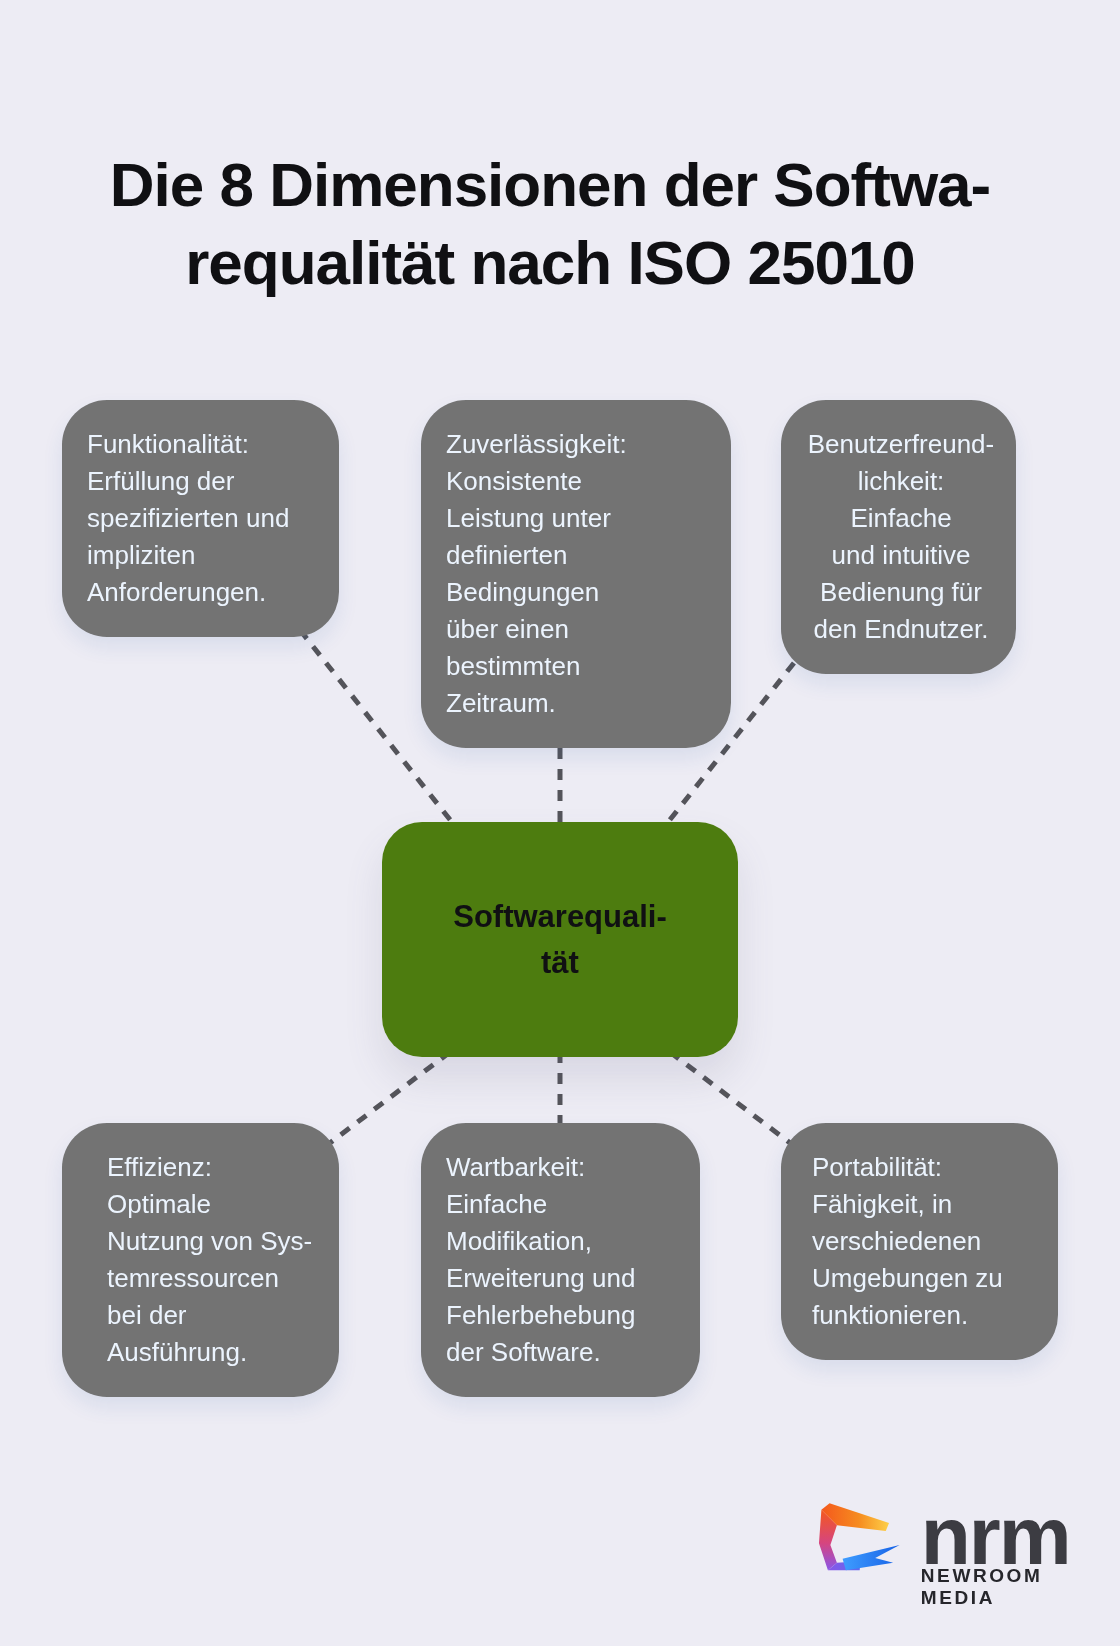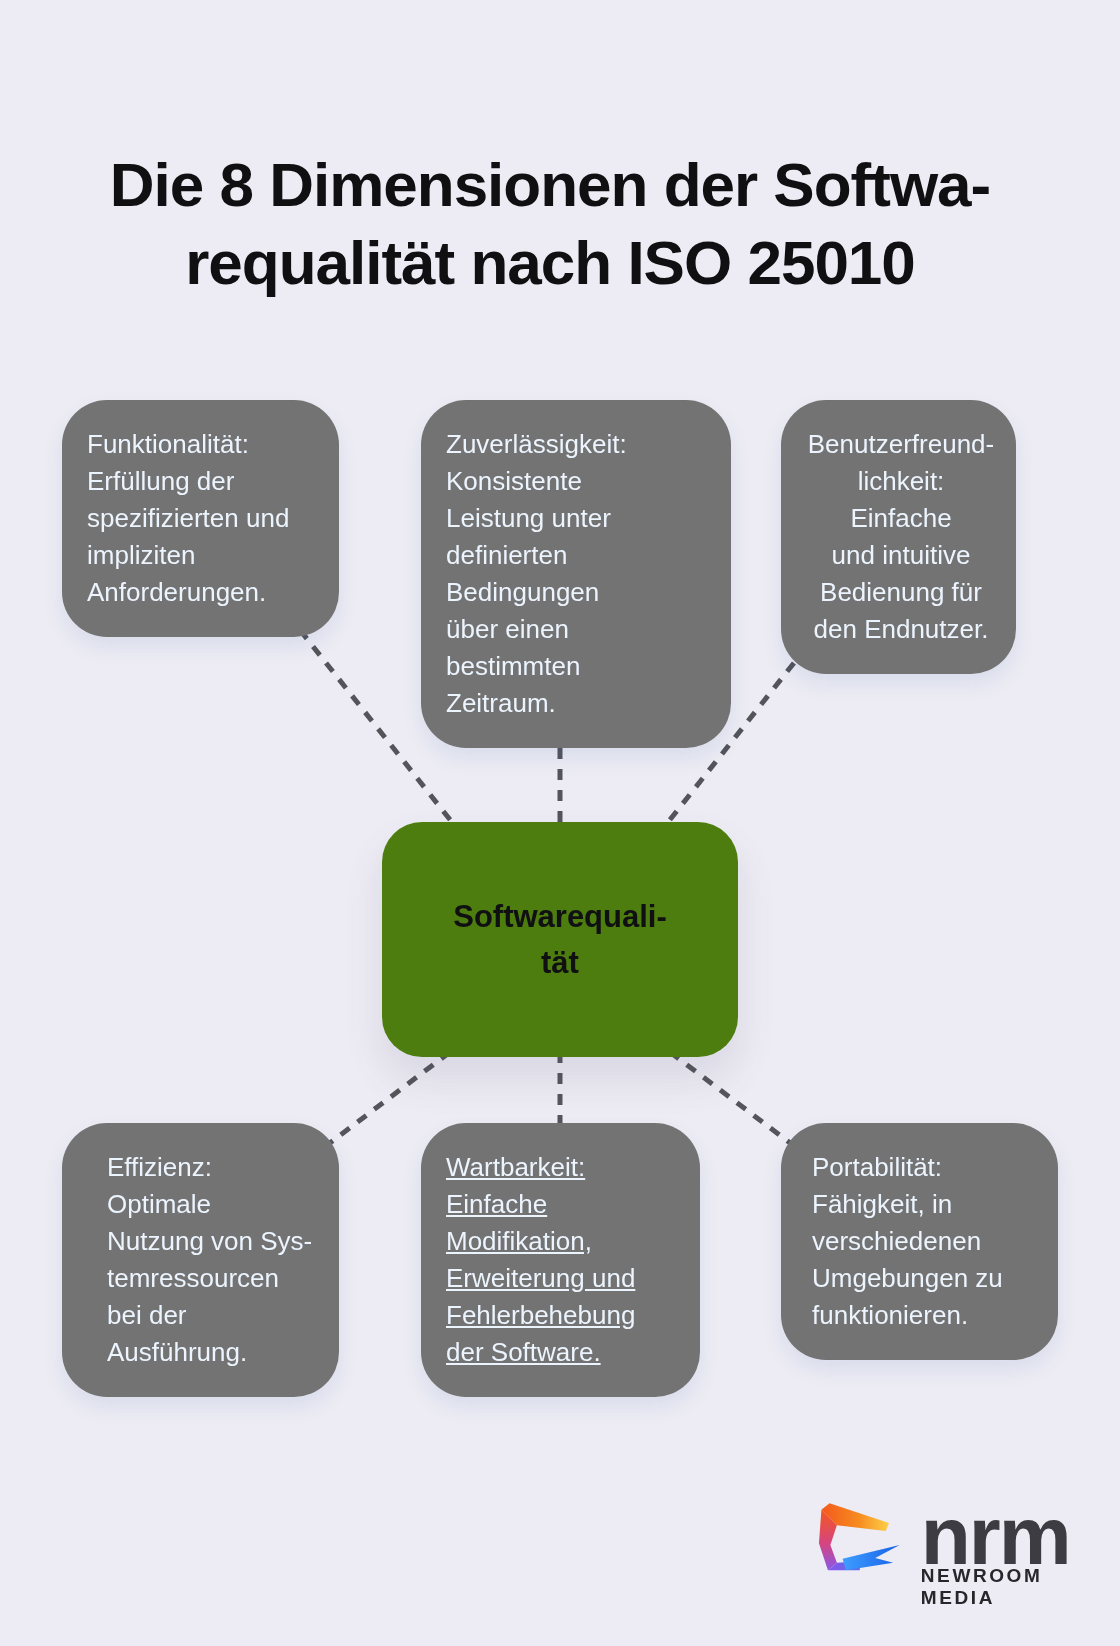--- a/index.html
+++ b/index.html
@@ -35,21 +35,21 @@
     color:#ecf4fe;
     font-size:26px;
     line-height:37px;
     white-space:pre-line;
     box-shadow:0 10px 20px rgba(43,90,170,0.10);
   }
   .box-tl{left:62px;top:400px;width:277px;}
   .box-tm{left:421px;top:400px;width:310px;}
   .box-tr{left:781px;top:400px;width:235px;text-align:center;}
   .box-bl{left:62px;top:1123px;width:277px;padding-left:45px;}
-  .box-bm{left:421px;top:1123px;width:279px;text-decoration:underline;}
+  .box-bm{left:421px;top:1123px;width:279px;}
   .box-br{left:781px;top:1123px;width:277px;padding-left:31px;}
   .center-card{
     position:absolute;
     z-index:2;
     left:382px;top:822px;width:356px;height:235px;
     background:#4d7c0f;
     border-radius:40px;
     box-shadow:0 22px 38px rgba(90,90,130,0.14);
     display:flex;align-items:center;justify-content:center;
     text-align:center;

